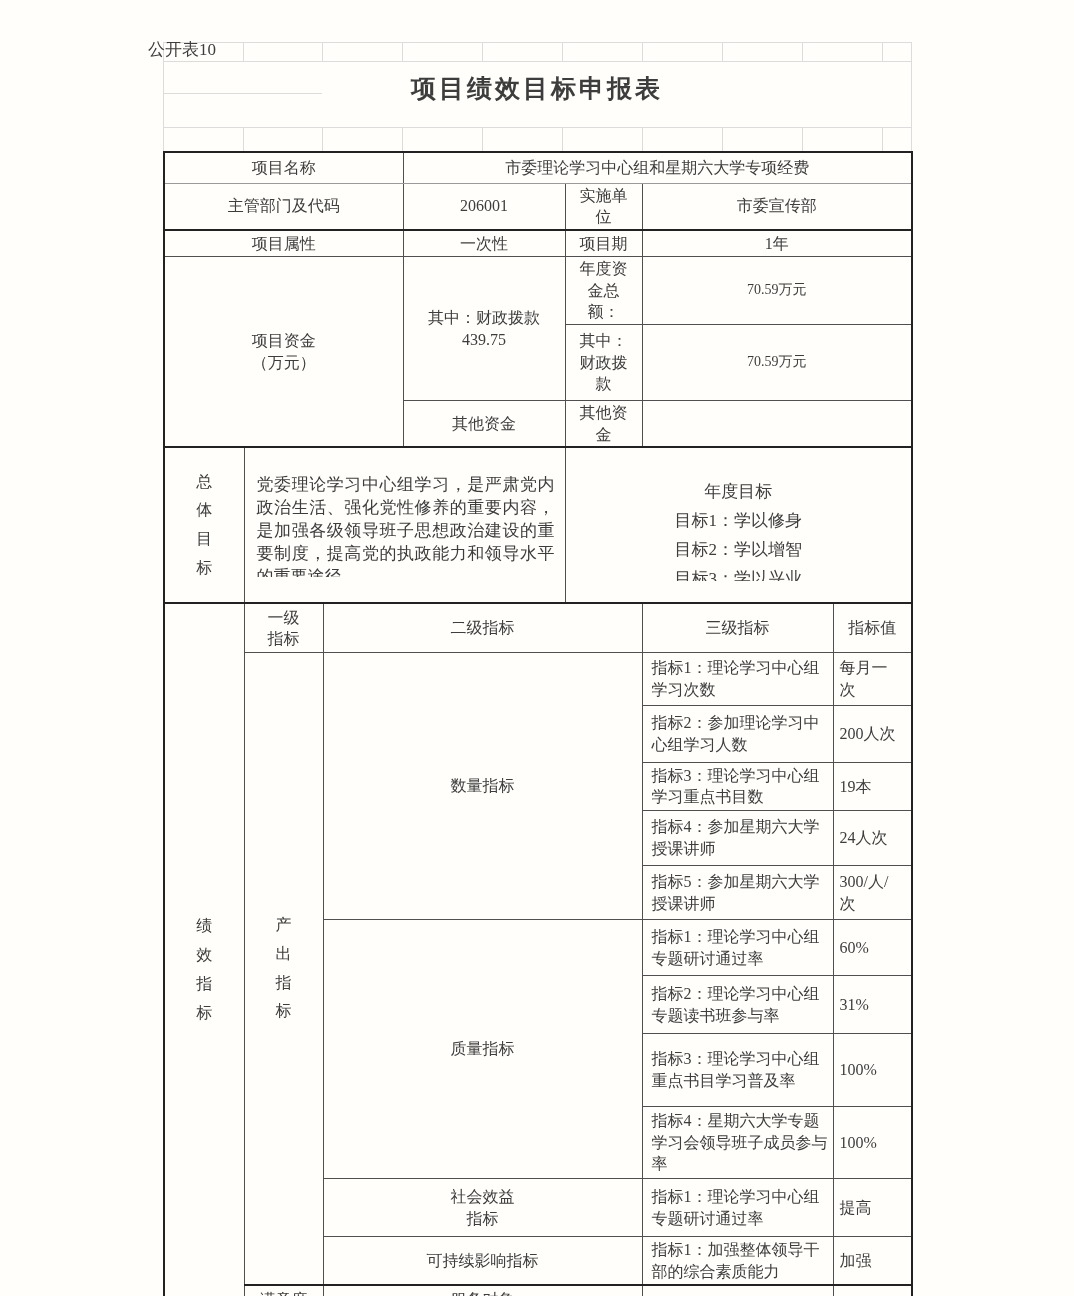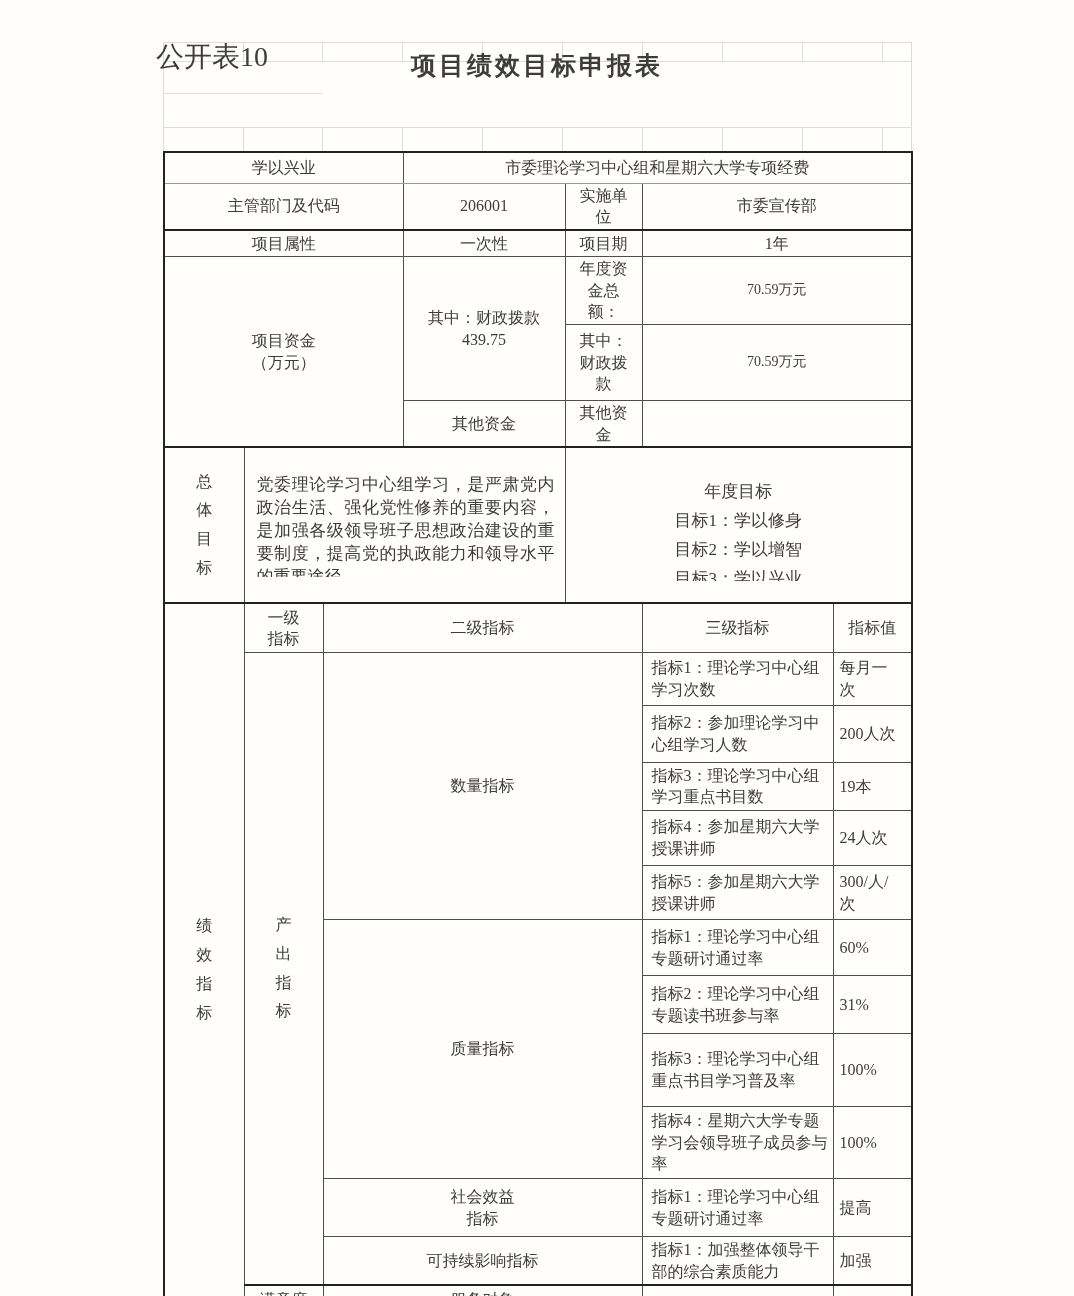--- a/index.html
+++ b/index.html
@@ -6,22 +6,22 @@
   .page{
     position:relative;width:1074px;height:1296px;background:#fffefa;
     font-family:"Liberation Serif","DejaVu Serif",serif;color:#3d3d3d;
     overflow:hidden;
   }
   
   .gl{position:absolute;background:#dcdcdc;}
   .gl.h{height:1px;}
   .gl.v{width:1px;}
   
-  .sheet-label{position:absolute;left:156px;top:38px;font-size:28px;}
-  .doc-title{position:absolute;left:163px;top:49px;width:748px;text-align:center;
+  .sheet-label{position:absolute;left:148px;top:38px;font-size:17px;}
+  .doc-title{position:absolute;left:163px;top:72px;width:748px;text-align:center;
              font-size:25px;font-weight:bold;letter-spacing:3px;}
   .doc-subtitle{position:absolute;left:163px;top:95px;width:748px;text-align:center;
              font-size:22px;letter-spacing:1px;}
   
   table.main{
     position:absolute;left:163px;top:151px;width:748px;
     border-collapse:collapse;table-layout:fixed;
   }
   td{
     border:1px solid #4f4f4f;vertical-align:middle;text-align:center;
@@ -85,21 +85,21 @@
         <col style="width:79px">
         <col style="width:80px">
       <col style="width:162px">
         <col style="width:77px">
         <col style="width:191px">
       <col style="width:79px">
     </colgroup>
 
     <tbody>
         <tr style="height:31px">
-      <td colspan="3" class="bt2 bl2 bbl">学以兴业</td>
+      <td colspan="3" class="bt2 bl2 bbl">项目名称</td>
       <td colspan="4" class="bt2 br2 bbl">市委理论学习中心组和星期六大学专项经费</td>
     </tr>
 
     <tr style="height:40px">
       <td colspan="3" class="bl2 bb2">主管部门及代码</td>
       <td class="bb2">206001</td>
       <td class="bb2">实施单
 位</td>
       <td colspan="2" class="br2 bb2">市委宣传部</td>
     </tr>

